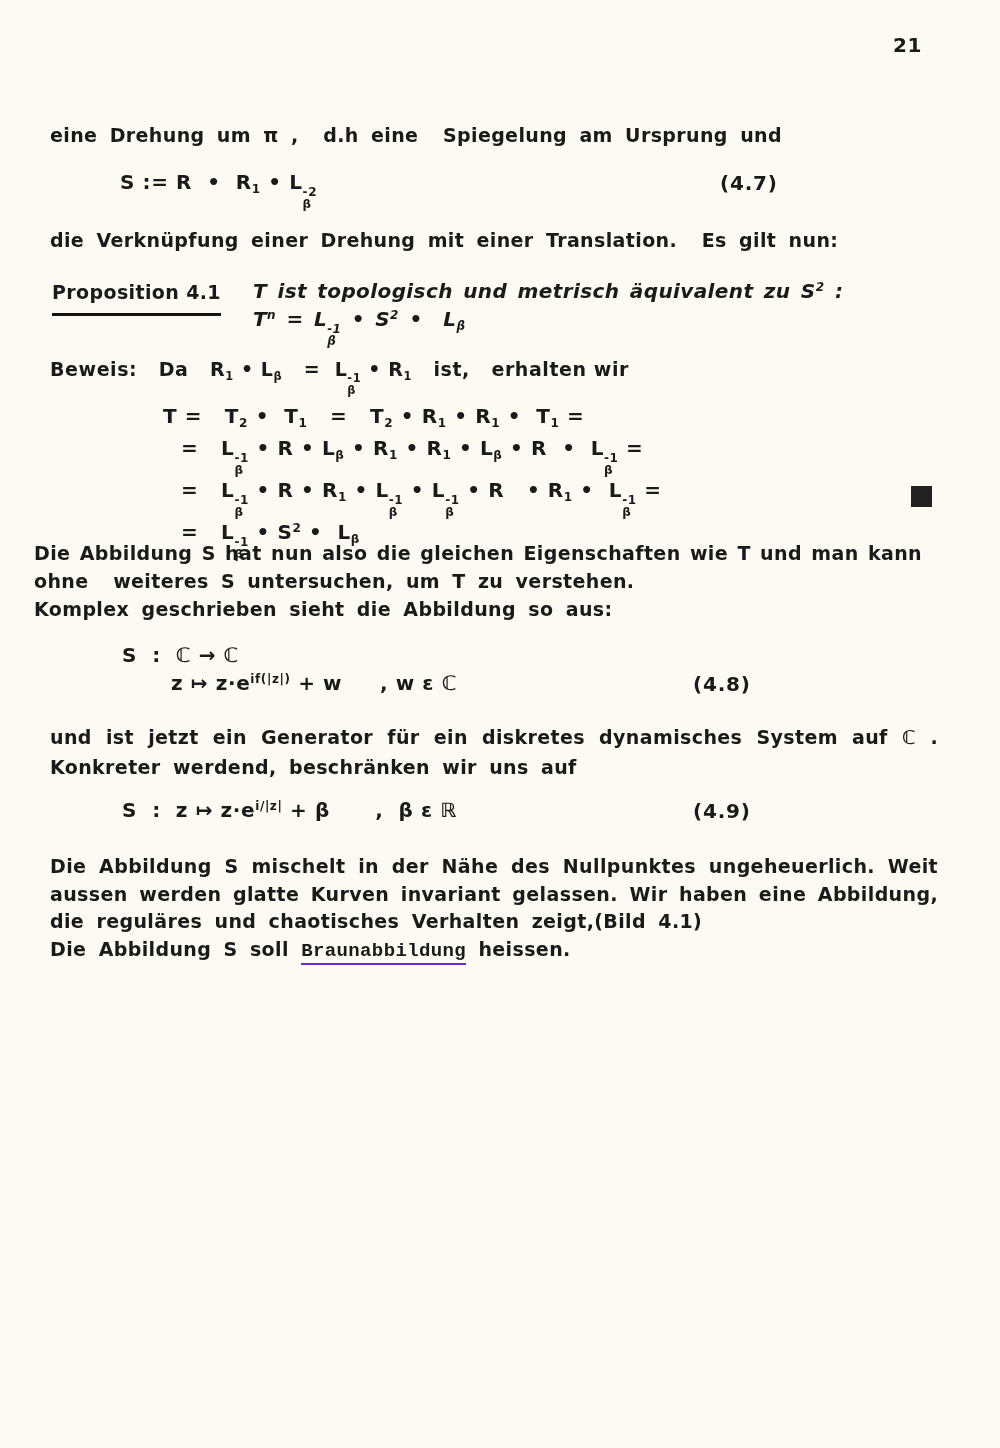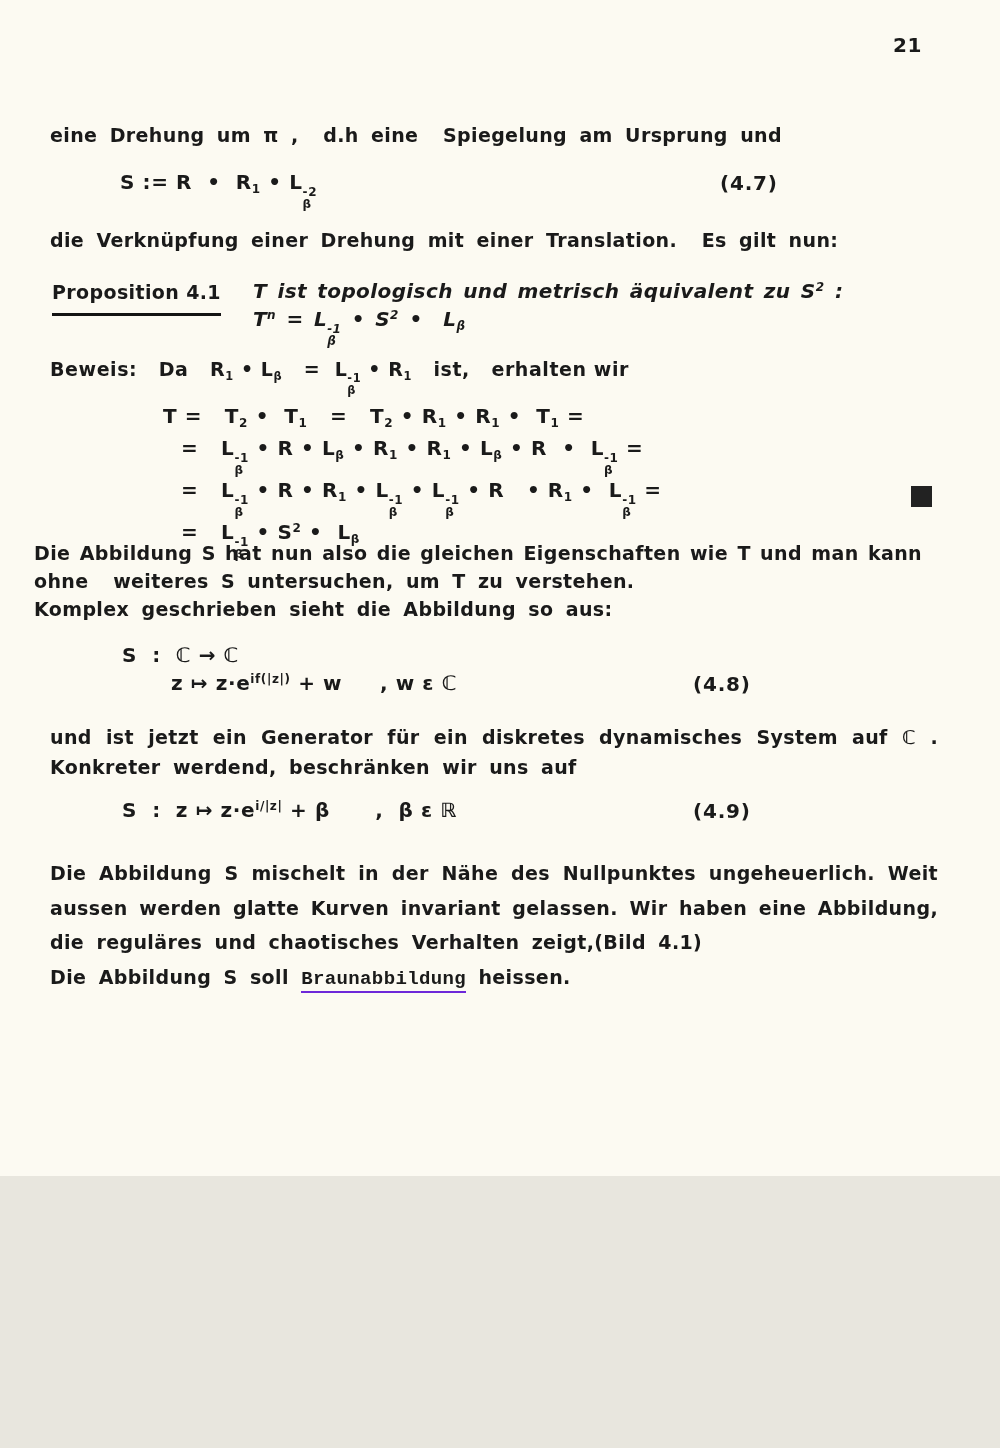--- a/index.html
+++ b/index.html
@@ -1,18 +1,18 @@
 <!DOCTYPE html>
 <html><head>
 <meta charset="utf-8">
 <style>
   html,body{margin:0;padding:0;background:#e8e6de;}
   .page{
     position:relative;
-    width:1000px;height:1176px;
+    width:1000px;height:1448px;
     background:#fcfaf2;
     color:#1a1a1a;
     font-family:"DejaVu Sans", sans-serif;
     font-weight:700;
     overflow:hidden;
   }
   .abs{position:absolute;}
   .pline{font-size:19px;line-height:28px;white-space:pre;letter-spacing:0.02em;word-spacing:0.28em;}
   .just{white-space:normal;text-align:justify;text-align-last:justify;word-spacing:0.1em;}
   .math{font-size:20px;white-space:pre;letter-spacing:0.03em;}
@@ -20,21 +20,21 @@
   .sub{font-size:0.6em;position:relative;top:0.35em;}
   .stk{display:inline-flex;flex-direction:column;align-items:flex-start;font-size:0.6em;line-height:1.02;vertical-align:-0.55em;text-align:left;}
   .pagenum{font-size:20px;letter-spacing:0.5px;}
   .prop-label{font-size:19px;border-bottom:3px solid #141414;padding-bottom:10px;letter-spacing:0.02em;}
   .prop-math{font-style:italic;font-size:20px;white-space:pre;letter-spacing:0.02em;word-spacing:0.15em;}
   .deriv-line{line-height:29px;}
   .deriv-indent{padding-left:18px;}
   .qed{width:21px;height:21px;background:#222;}
   .u2{border-bottom:2px solid #6d28d9;padding-bottom:1px;font-family:Liberation Mono, monospace;}
   .eqtag{font-size:20px;letter-spacing:0.04em;}
-  .p5line{line-height:27.5px;margin-top:7px;}
+  .p5line{line-height:27.5px;}
 </style>
 </head>
 <body>
 
 <div class="page">
 
   <div class="abs pagenum" style="top:33px;left:893px;">21</div>
 
   <div class="abs pline" style="top:121px;left:50px;">eine Drehung um π ,  d.h eine  Spiegelung am Ursprung und</div>
 

